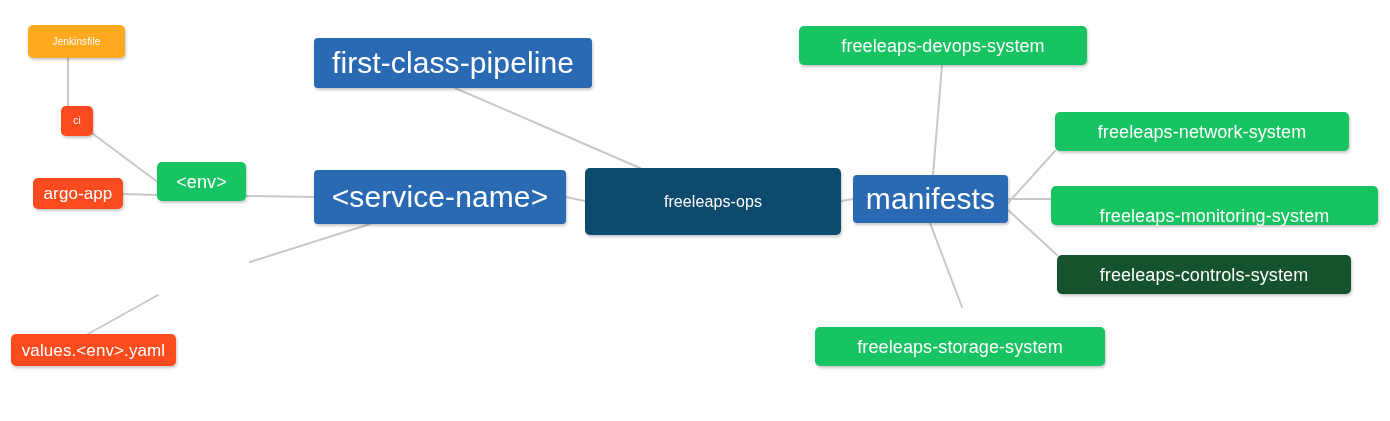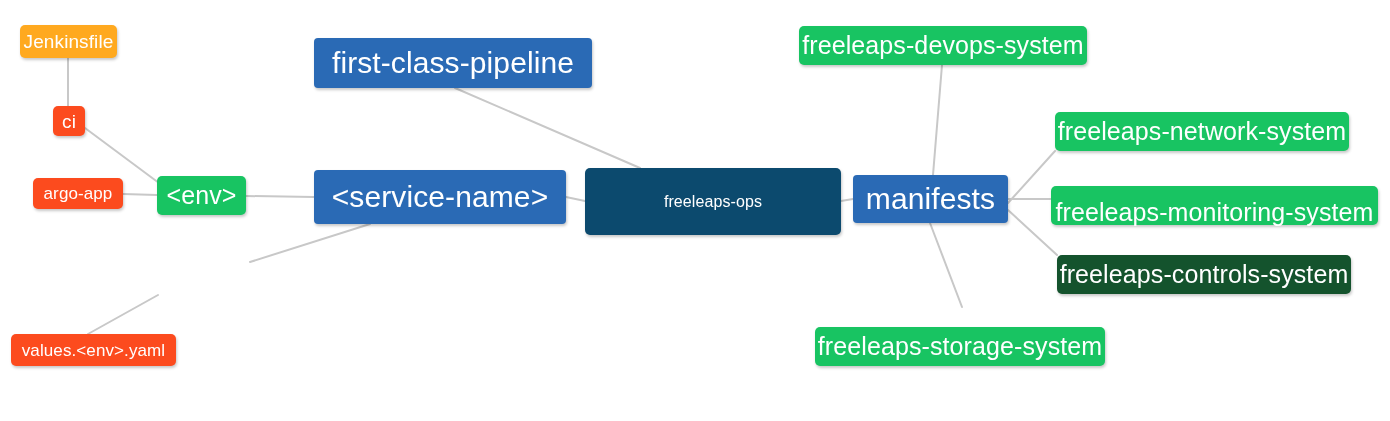--- a/index.html
+++ b/index.html
@@ -20,23 +20,23 @@
     justify-content:center;
     box-sizing:border-box;
     border-radius:5px;
     color:#ffffff;
     white-space:nowrap;
     line-height:1;
     box-shadow:1px 2px 3px rgba(0,0,0,0.22);
     letter-spacing:0.1px;
   }
   .lvl-1{font-size:30px;border-radius:4px;}
-  .lvl-2{font-size:25px;border-radius:5px;}
+  .lvl-2{font-size:18px;border-radius:5px;}
   .lvl-3{font-size:17px;border-radius:5px;}
-  .lvl-4{font-size:19px;border-radius:5px;}
+  .lvl-4{font-size:10px;border-radius:5px;margin-left:8px;}
 </style>
 </head>
 <body>
 
 <div id="canvas">
   <svg id="edges" viewBox="0 0 1390 421" xmlns="http://www.w3.org/2000/svg">
       <line x1="585" y1="201" x2="566" y2="197" stroke="#c8c8c8" stroke-width="2" stroke-linecap="round"></line>
       <line x1="841" y1="201" x2="853" y2="199" stroke="#c8c8c8" stroke-width="2" stroke-linecap="round"></line>
       <line x1="640" y1="168" x2="455" y2="88" stroke="#c8c8c8" stroke-width="2" stroke-linecap="round"></line>
       <line x1="314" y1="197" x2="246" y2="196" stroke="#c8c8c8" stroke-width="2" stroke-linecap="round"></line>
@@ -56,21 +56,21 @@
     </div>
     <div class="node lvl-1" style="left: 314px; top: 170px; width: 252px; height: 54px; background: rgb(42, 106, 181);">
       <span>&lt;service-name&gt;</span>
     </div>
     <div class="node lvl-1" style="left: 853px; top: 175px; width: 155px; height: 48px; background: rgb(42, 106, 181);">
       <span>manifests</span>
     </div>
     <div class="node lvl-1" style="left: 314px; top: 38px; width: 278px; height: 50px; background: rgb(42, 106, 181);">
       <span>first-class-pipeline</span>
     </div>
-    <div class="node lvl-2" style="left: 157px; top: 176px; width: 89px; height: 39px; background: rgb(24, 196, 98);">
+    <div class="node lvl-2" style="left: 157px; top: 162px; width: 89px; height: 39px; background: rgb(24, 196, 98);">
       <span>&lt;env&gt;</span>
     </div>
     <div class="node lvl-4" style="left: 53px; top: 106px; width: 32px; height: 30px; background: rgb(252, 75, 30);">
       <span>ci</span>
     </div>
     <div class="node lvl-3" style="left: 33px; top: 178px; width: 90px; height: 31px; background: rgb(252, 75, 30);">
       <span>argo-app</span>
     </div>
     <div class="node lvl-4" style="left: 20px; top: 25px; width: 97px; height: 33px; background: rgb(255, 169, 31);">
       <span>Jenkinsfile</span>

